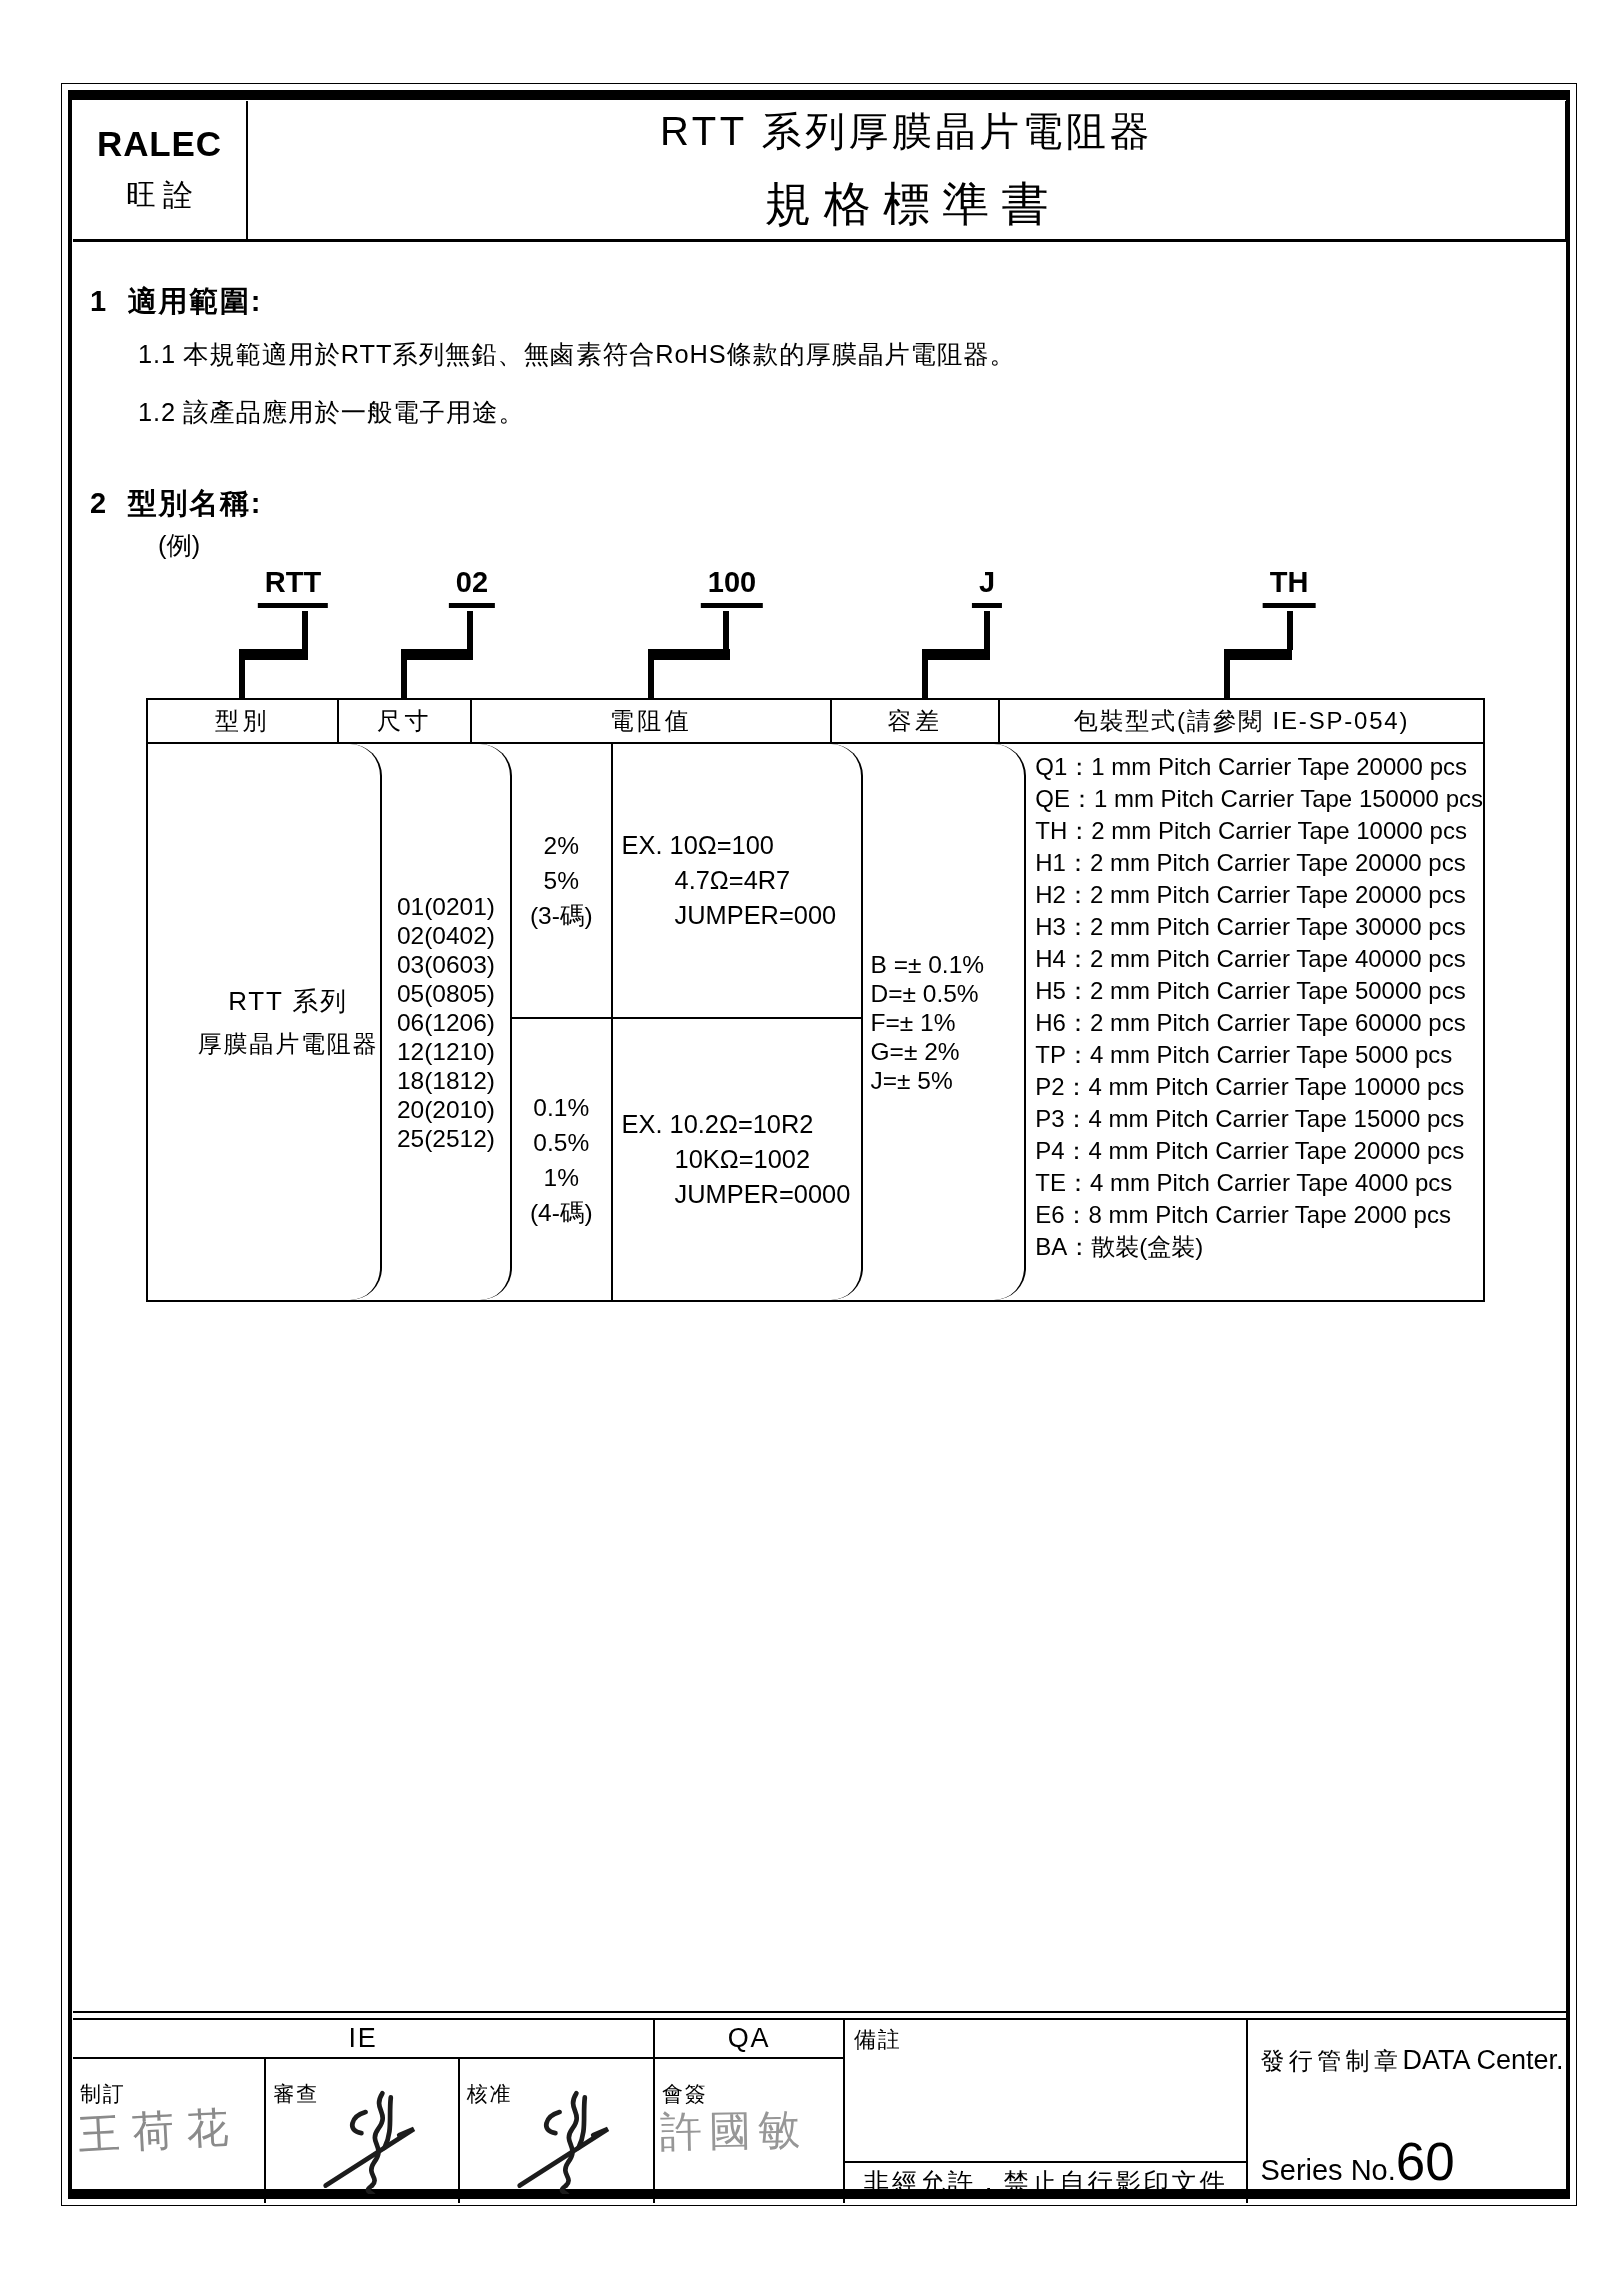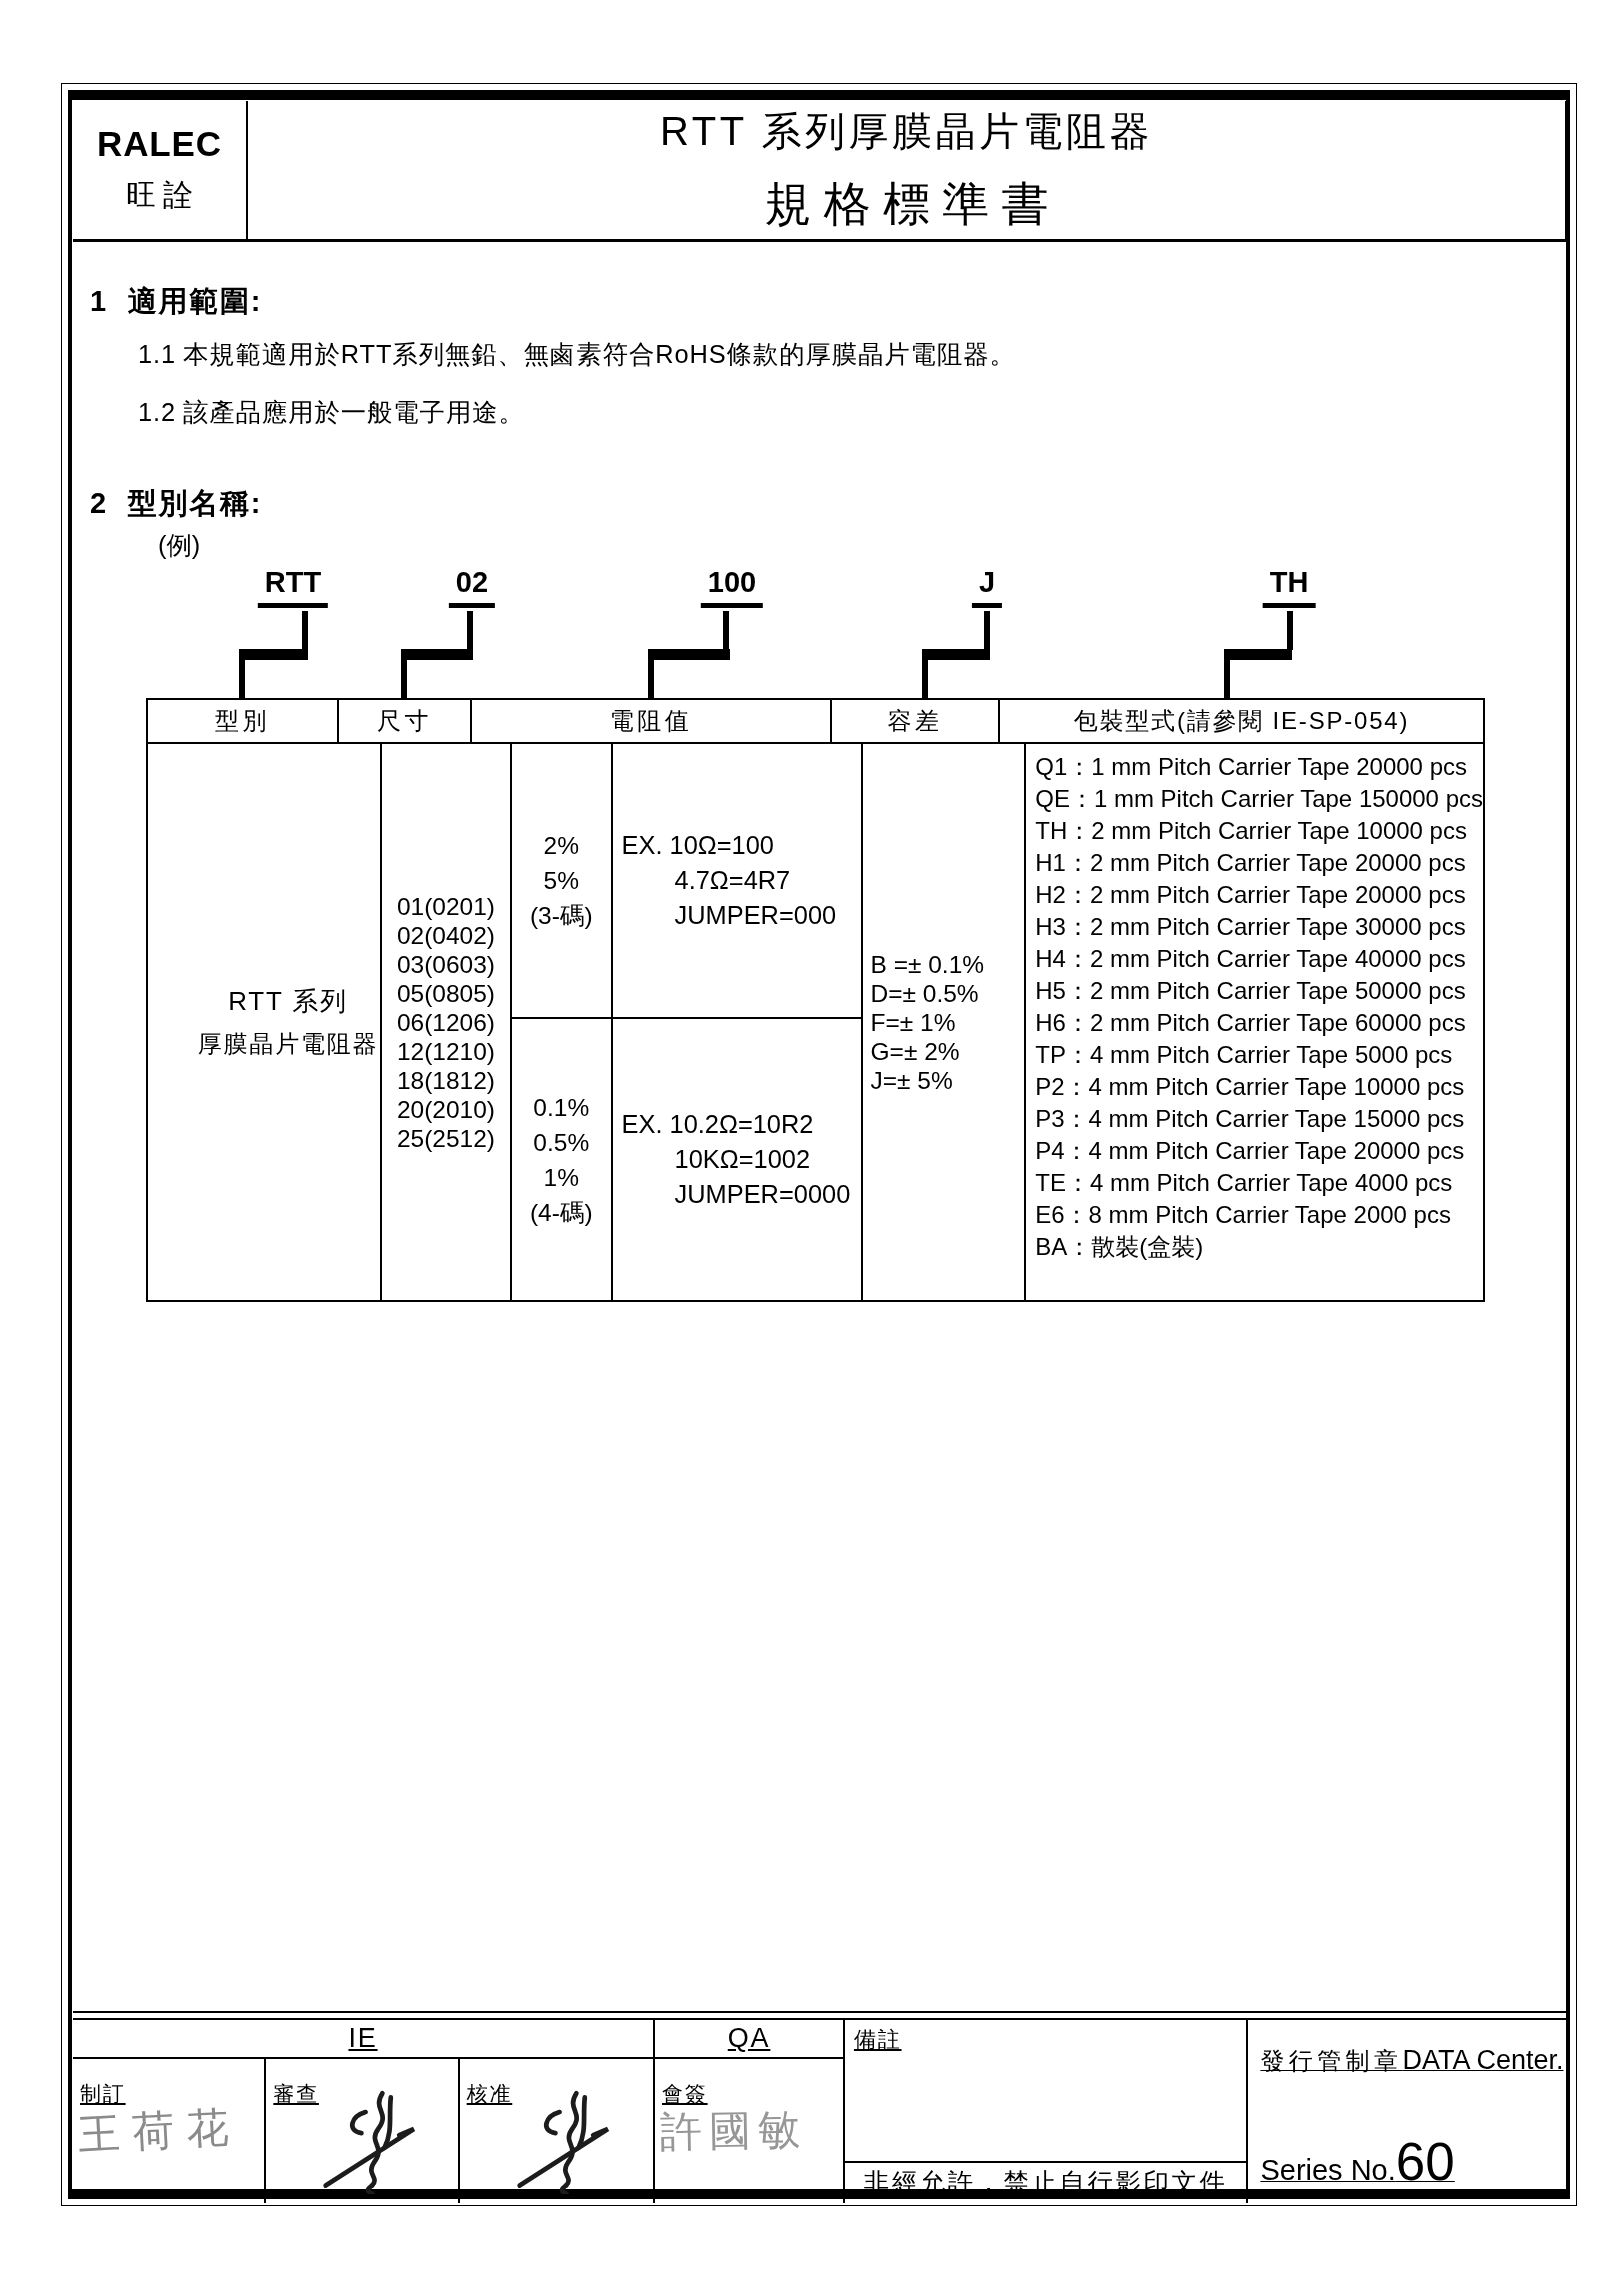--- a/index.html
+++ b/index.html
@@ -48,21 +48,21 @@
   
   .spec-table { left:146px; top:698px; width:1339px; height:604px; border:2.6px solid #000;
     display:flex; flex-direction:column; }
   .trow-head { height:44px; display:flex; border-bottom:2.6px solid #000; }
   .th { display:flex; align-items:center; justify-content:center; font-size:24px;
     border-right:2.6px solid #000; letter-spacing:3.5px; }
   .th:last-child { border-right:none; }
   .w-model { width:191px; } .w-size { width:133px; } .w-res { width:360px; }
   .w-tol { width:168px; } .w-pack { flex:1; }
   .trow-body { flex:1; display:flex; }
-  .c { border-right:2.6px solid #000; }
+  .c { border-right:2.6px solid #000;border-radius:32px; }
   .c-model { width:191px; display:flex; flex-direction:column; align-items:center;
     justify-content:center; gap:8.8px;margin-left:48px; }
   .c-model .l1 { font-size:26px; letter-spacing:1.8px; }
   .c-model .l2 { font-size:24px; letter-spacing:1.8px; }
   .c-size { width:133px; display:flex; flex-direction:column; align-items:center; justify-content:center; }
   .c-size div { font-size:24.5px; line-height:29px; }
   .c-res { width:360px; display:flex; flex-direction:column; }
   .res-row { display:flex; }
   .res-row.top { height:275px; border-bottom:2.6px solid #000; }
   .res-row.bottom { flex:1; }
@@ -72,21 +72,21 @@
   .res-ex { flex:1; display:flex; flex-direction:column; justify-content:center; padding-left:8.8px; }
   .res-ex div { font-size:25.4px; line-height:35px; }
   .res-ex div:not(:first-child) { margin-left:53px; }
   .c-tol { width:168px; display:flex; flex-direction:column; justify-content:center; padding-left:8px; }
   .c-tol div { font-size:24.5px; line-height:29px; }
   .c-pack { flex:1; border-right:none; padding:7px 0 0 8.8px; }
   .c-pack div { font-size:24px; line-height:32px; white-space:nowrap; }
 
   
   .footer-topline { left:73px; top:2011px; width:1494px; height:1.8px; background:#000; }
-  .footer { left:73px; top:2018px; width:1494px; height:185px; border-top:2.6px solid #000; display:flex;text-decoration:underline; }
+  .footer { left:73px; top:2018px; width:1494px; height:185px; border-top:2.6px solid #000; display:flex; }
   .f-ie { width:582px; border-right:2.6px solid #000; display:flex; flex-direction:column; }
   .f-head { height:39px; border-bottom:2.6px solid #000; display:flex; align-items:center;
     justify-content:center; font-size:27px; letter-spacing:1.8px; }
   .f-ie-cells { flex:1; display:flex; }
   .sig-cell { position:relative; padding:21px 7px; }
   .sig-cell.b { border-right:2.6px solid #000; }
   .f-ie-cells .sig-cell { width:194px; }
   .sig-label { font-size:21px; letter-spacing:1.8px; }
   .sig-name { position:absolute; left:5.3px; top:44px; font-size:42px; color:#8b8b8b;
     letter-spacing:12.3px; white-space:nowrap; transform:rotate(-3deg);

